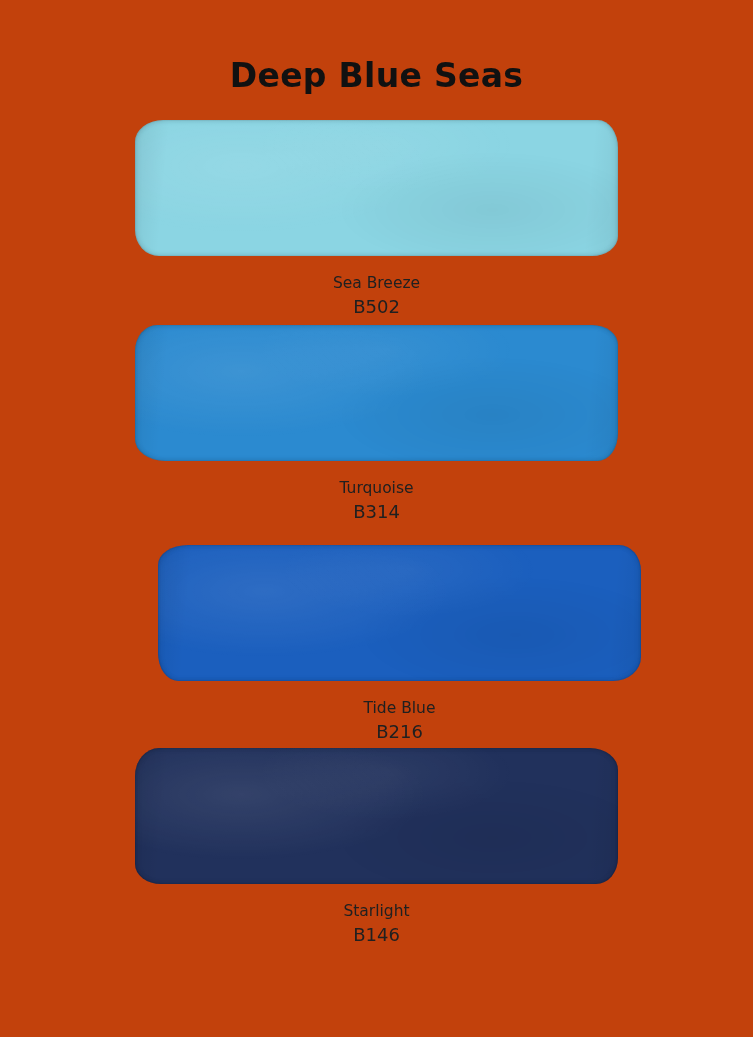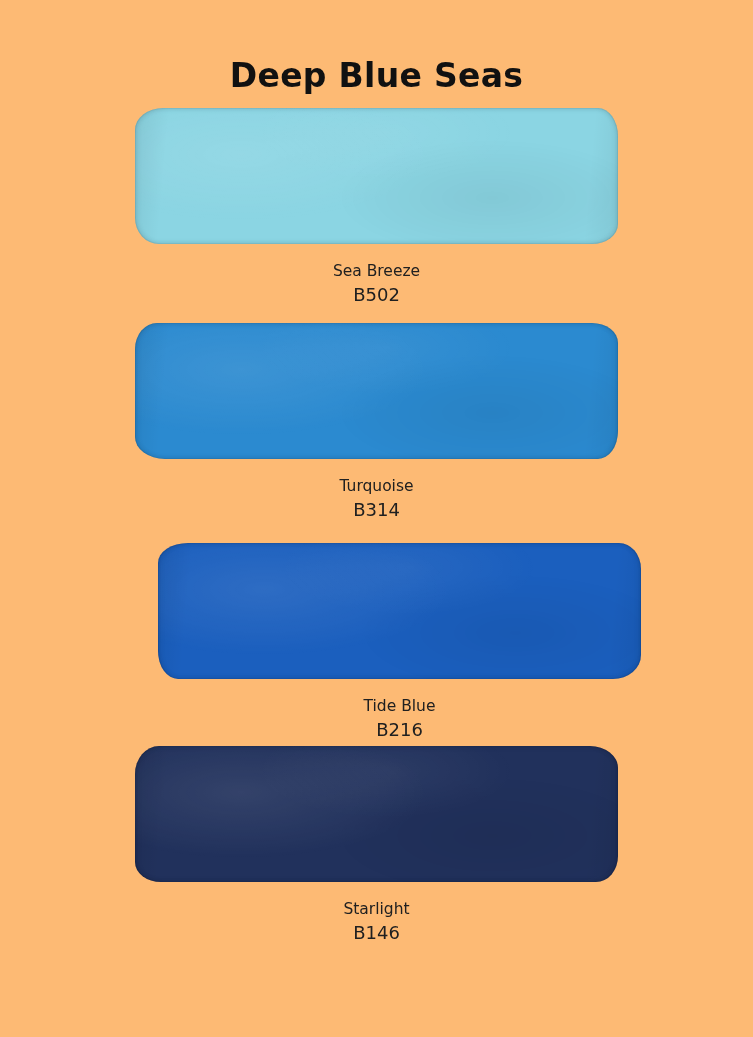--- a/index.html
+++ b/index.html
@@ -15,21 +15,21 @@
     font-family: "DejaVu Sans", "Liberation Sans", sans-serif;
     color: #1c1c1c;
     position: relative;
   }
   .page {
     width: 753px;
     height: 1037px;
     box-sizing: border-box;
     display: flex;
     flex-direction: column;
-    background: #fdba74;
+    background: #c2410c;
   }
   .palette-title {
     font-size: 33px;
     font-weight: 700;
     letter-spacing: 0.3px;
     color: #111111;
     text-align: center;
     margin: 0;
     padding-top: 56px;
     padding-bottom: 0;
@@ -43,22 +43,22 @@
     display: flex;
     flex-direction: column;
     align-items: center;
   }
   .swatch-entry {
     width: 753px;
     display: flex;
     flex-direction: column;
     align-items: center;
   }
-  .swatch-entry.e0 { margin-top: 12px; }
-  .swatch-entry.e1 { margin-top: 16px; }
+  .swatch-entry.e0 { margin-top: 24px; }
+  .swatch-entry.e1 { margin-top: 6px; }
   .swatch-entry.e2 { margin-top: 20px; padding-left: 46px; }
   .swatch-entry.e3 { margin-top: 4px; }
 
   .swatch-paint-wrap {
     position: relative;
     width: 483px;
     height: 136px;
   }
   
   .swatch-paint {

